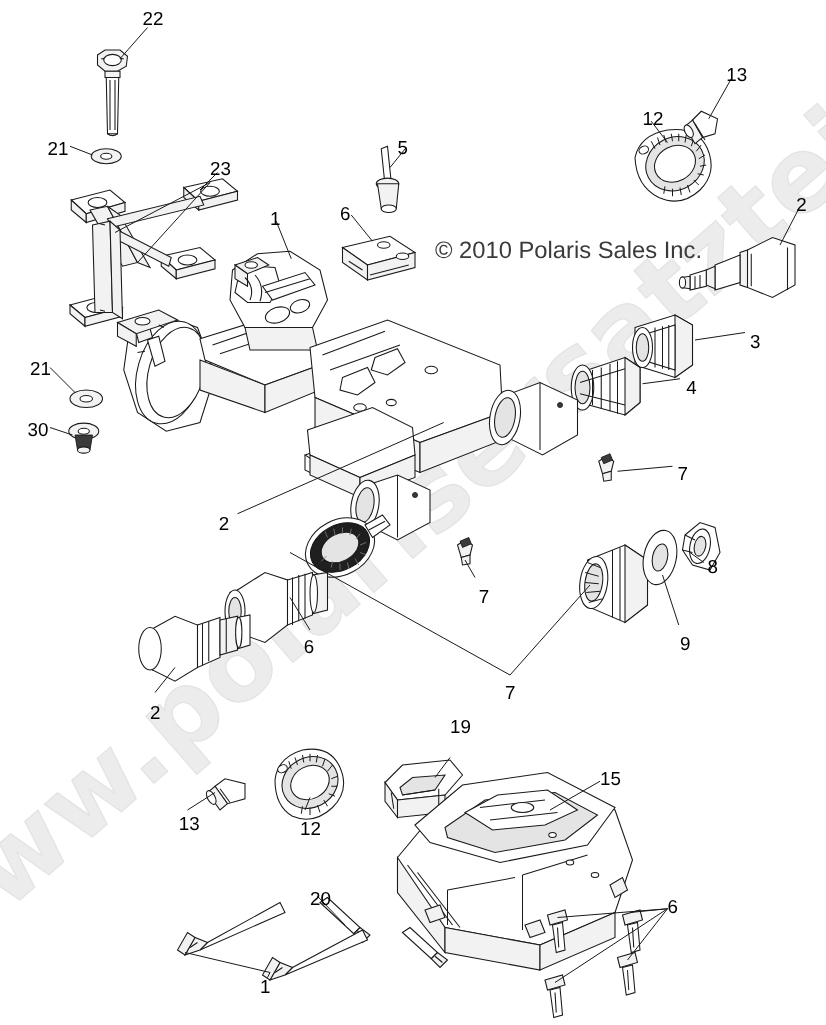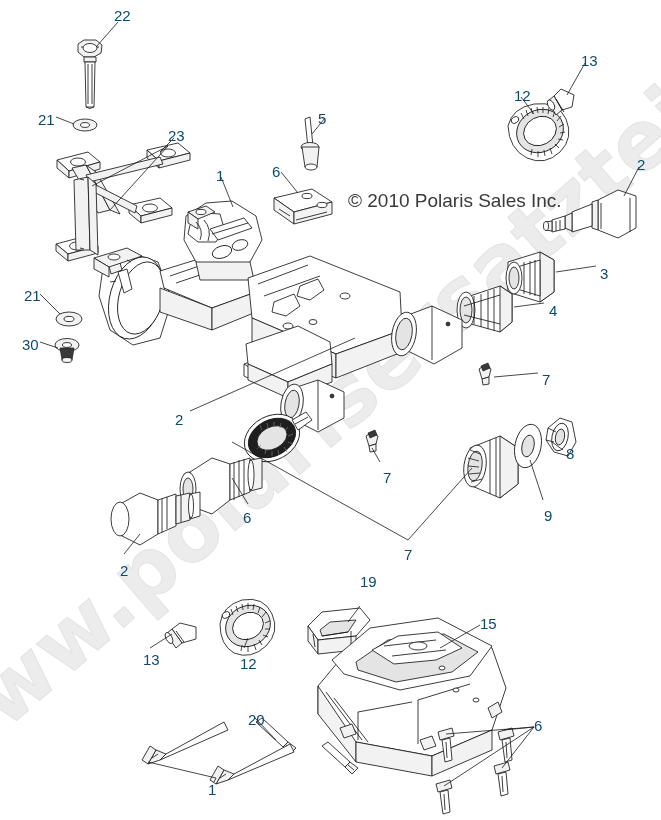--- a/index.html
+++ b/index.html
@@ -46,21 +46,21 @@
   #label-layer {
     position: absolute;
     left: 0; top: 0;
     width: 661px; height: 820px;
     z-index: 3;
   }
   .callout {
     position: absolute;
     font-family: "Liberation Sans", sans-serif;
     font-size: 15px;
-    color: #0c4a6e;
+    color: #000000;
     line-height: 1;
     white-space: nowrap;
   }
   #copyright {
     position: absolute;
     left: 348px;
     top: 190px;
     font-family: "Liberation Sans", sans-serif;
     font-size: 19px;
     color: #3a3a3a;

